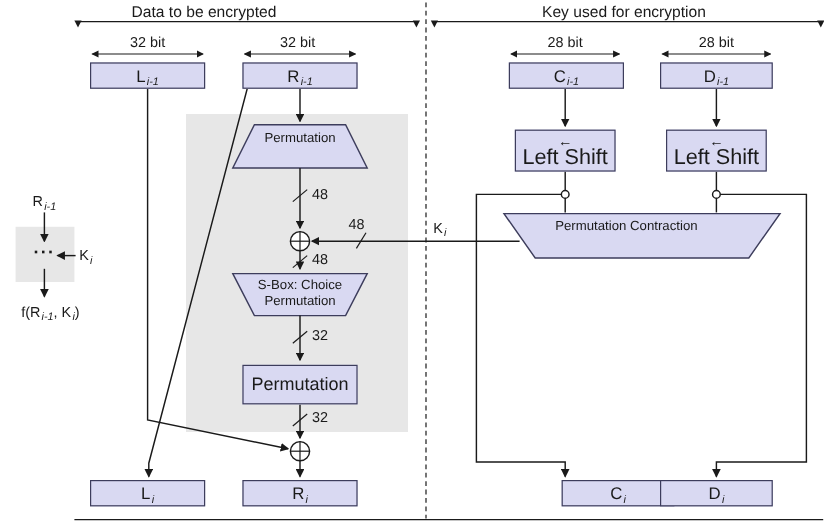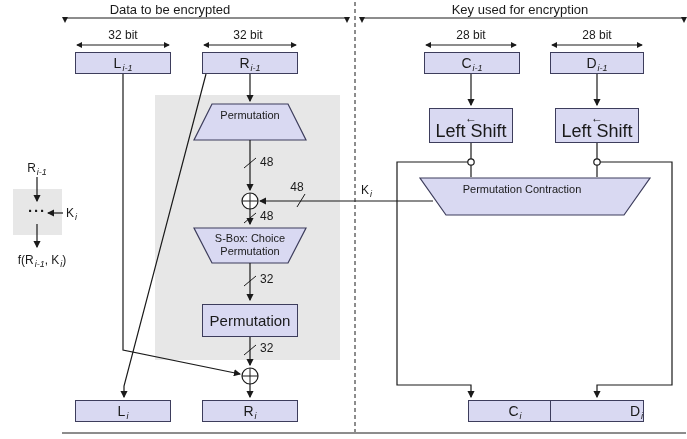--- a/index.html
+++ b/index.html
@@ -233,17 +233,17 @@
 
   <div class="box" style="left:202px; top:400px; width:96px; height:22px;">
     <span><span>R</span><span class="sub">i</span></span>
   </div>
   <div class="box" style="left:75px; top:400px; width:96px; height:22px;">
     <span><span>L</span><span class="sub">i</span></span>
   </div>
   <div class="box" style="left:424px; top:400px; width:94px; height:22px;margin-left:44px;">
     <span><span>C</span><span class="sub">i</span></span>
   </div>
-  <div class="box" style="left:550px; top:400px; width:94px; height:22px;justify-content:flex-end;">
+  <div class="box" style="left:550px; top:400px; width:94px; height:22px;">
     <span><span>D</span><span class="sub">i</span></span>
   </div>
 
 </div>
 
 </body></html>

